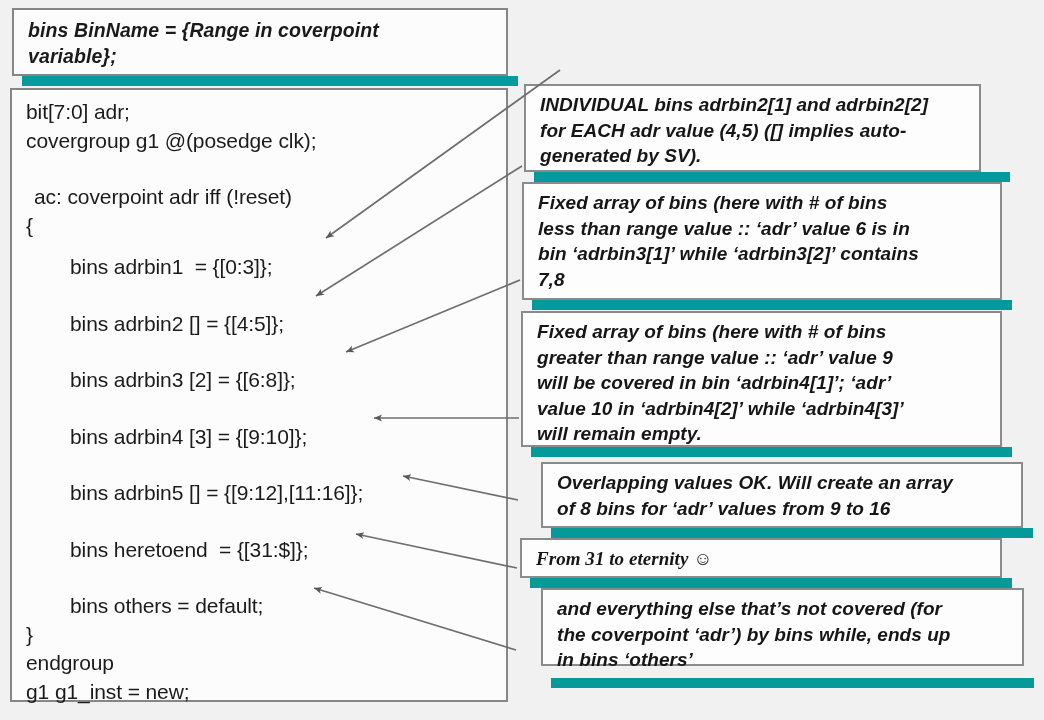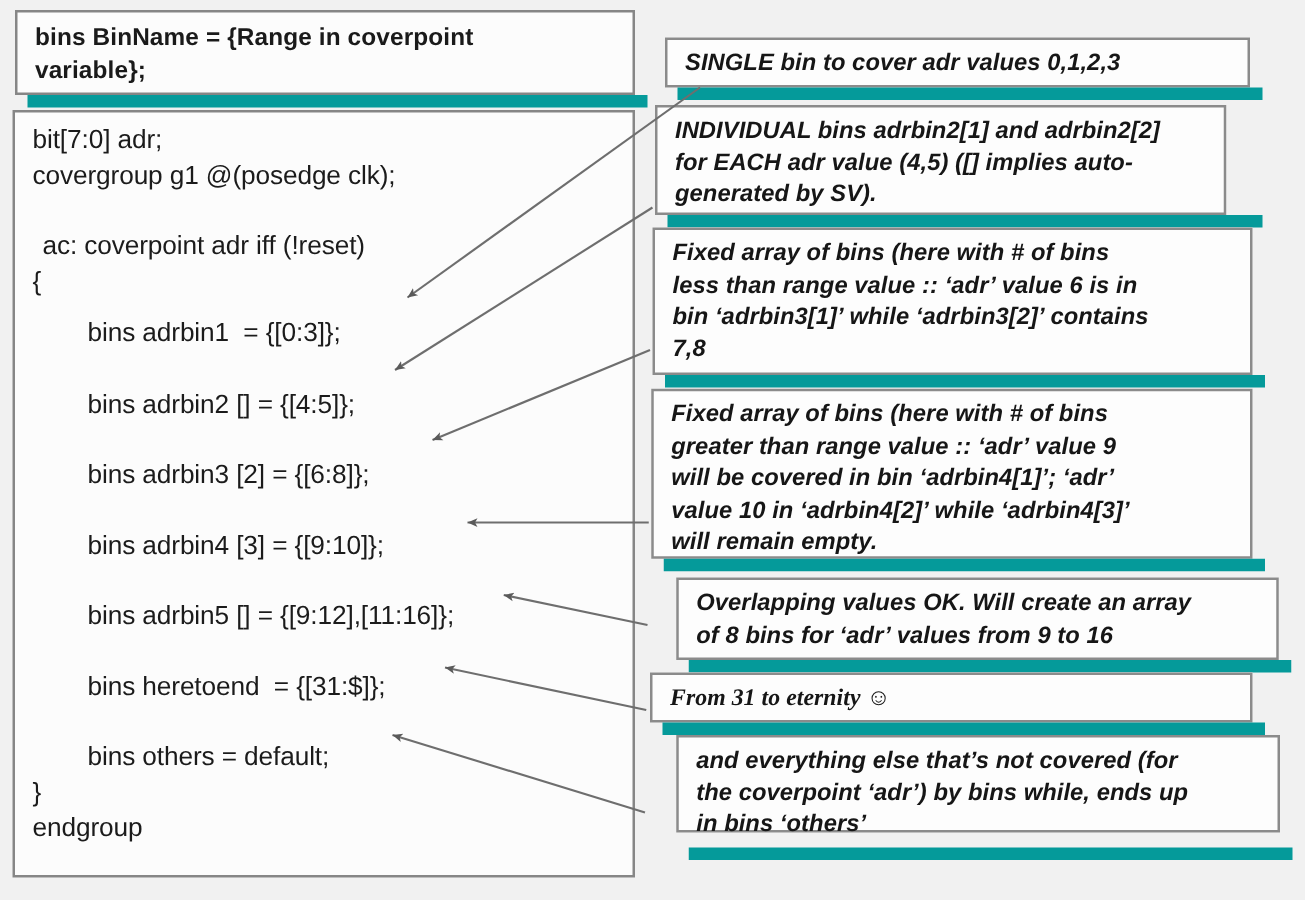--- a/index.html
+++ b/index.html
@@ -53,20 +53,21 @@
     height: 68px;
     padding: 7px 10px 0 14px;
   }
   #syntax-box::after {
     left: 8px;
     top: 66px;
     width: 496px;
     height: 10px;
   }
   #syntax-box .txt {
+    font-style: italic;
     font-weight: bold;
     font-size: 19.5px;
     line-height: 26px;
     color: #1a1a1a;
     letter-spacing: 0.1px;
   }
 
   
   #code-box {
     left: 10px;
@@ -185,25 +186,23 @@
     <div class="spacer-md"></div>
     <div class="code-line indent2">bins adrbin4 [3] = {[9:10]};</div>
     <div class="spacer-md"></div>
     <div class="code-line indent2">bins adrbin5 [] = {[9:12],[11:16]};</div>
     <div class="spacer-md"></div>
     <div class="code-line indent2">bins heretoend  = {[31:$]};</div>
     <div class="spacer-md"></div>
     <div class="code-line indent2">bins others = default;</div>
     <div class="code-line">}</div>
     <div class="code-line">endgroup</div>
-  </div>
-
-  <div class="callout" id="callout-1">
-    <div class="ctext">SINGLE bin to cover adr values 0,1,2,3</div>
-  </div>
+    <div class="code-line">g1 g1_inst = new;</div>
+  </div>
+
 
   <div class="callout" id="callout-2">
     <div class="ctext">INDIVIDUAL bins adrbin2[1] and adrbin2[2]</div>
     <div class="ctext">for EACH adr value (4,5) ([] implies auto-</div>
     <div class="ctext">generated by SV).</div>
   </div>
 
   <div class="callout" id="callout-3">
     <div class="ctext">Fixed array of bins (here with # of bins</div>
     <div class="ctext">less than range value :: ‘adr’ value 6 is in</div>

